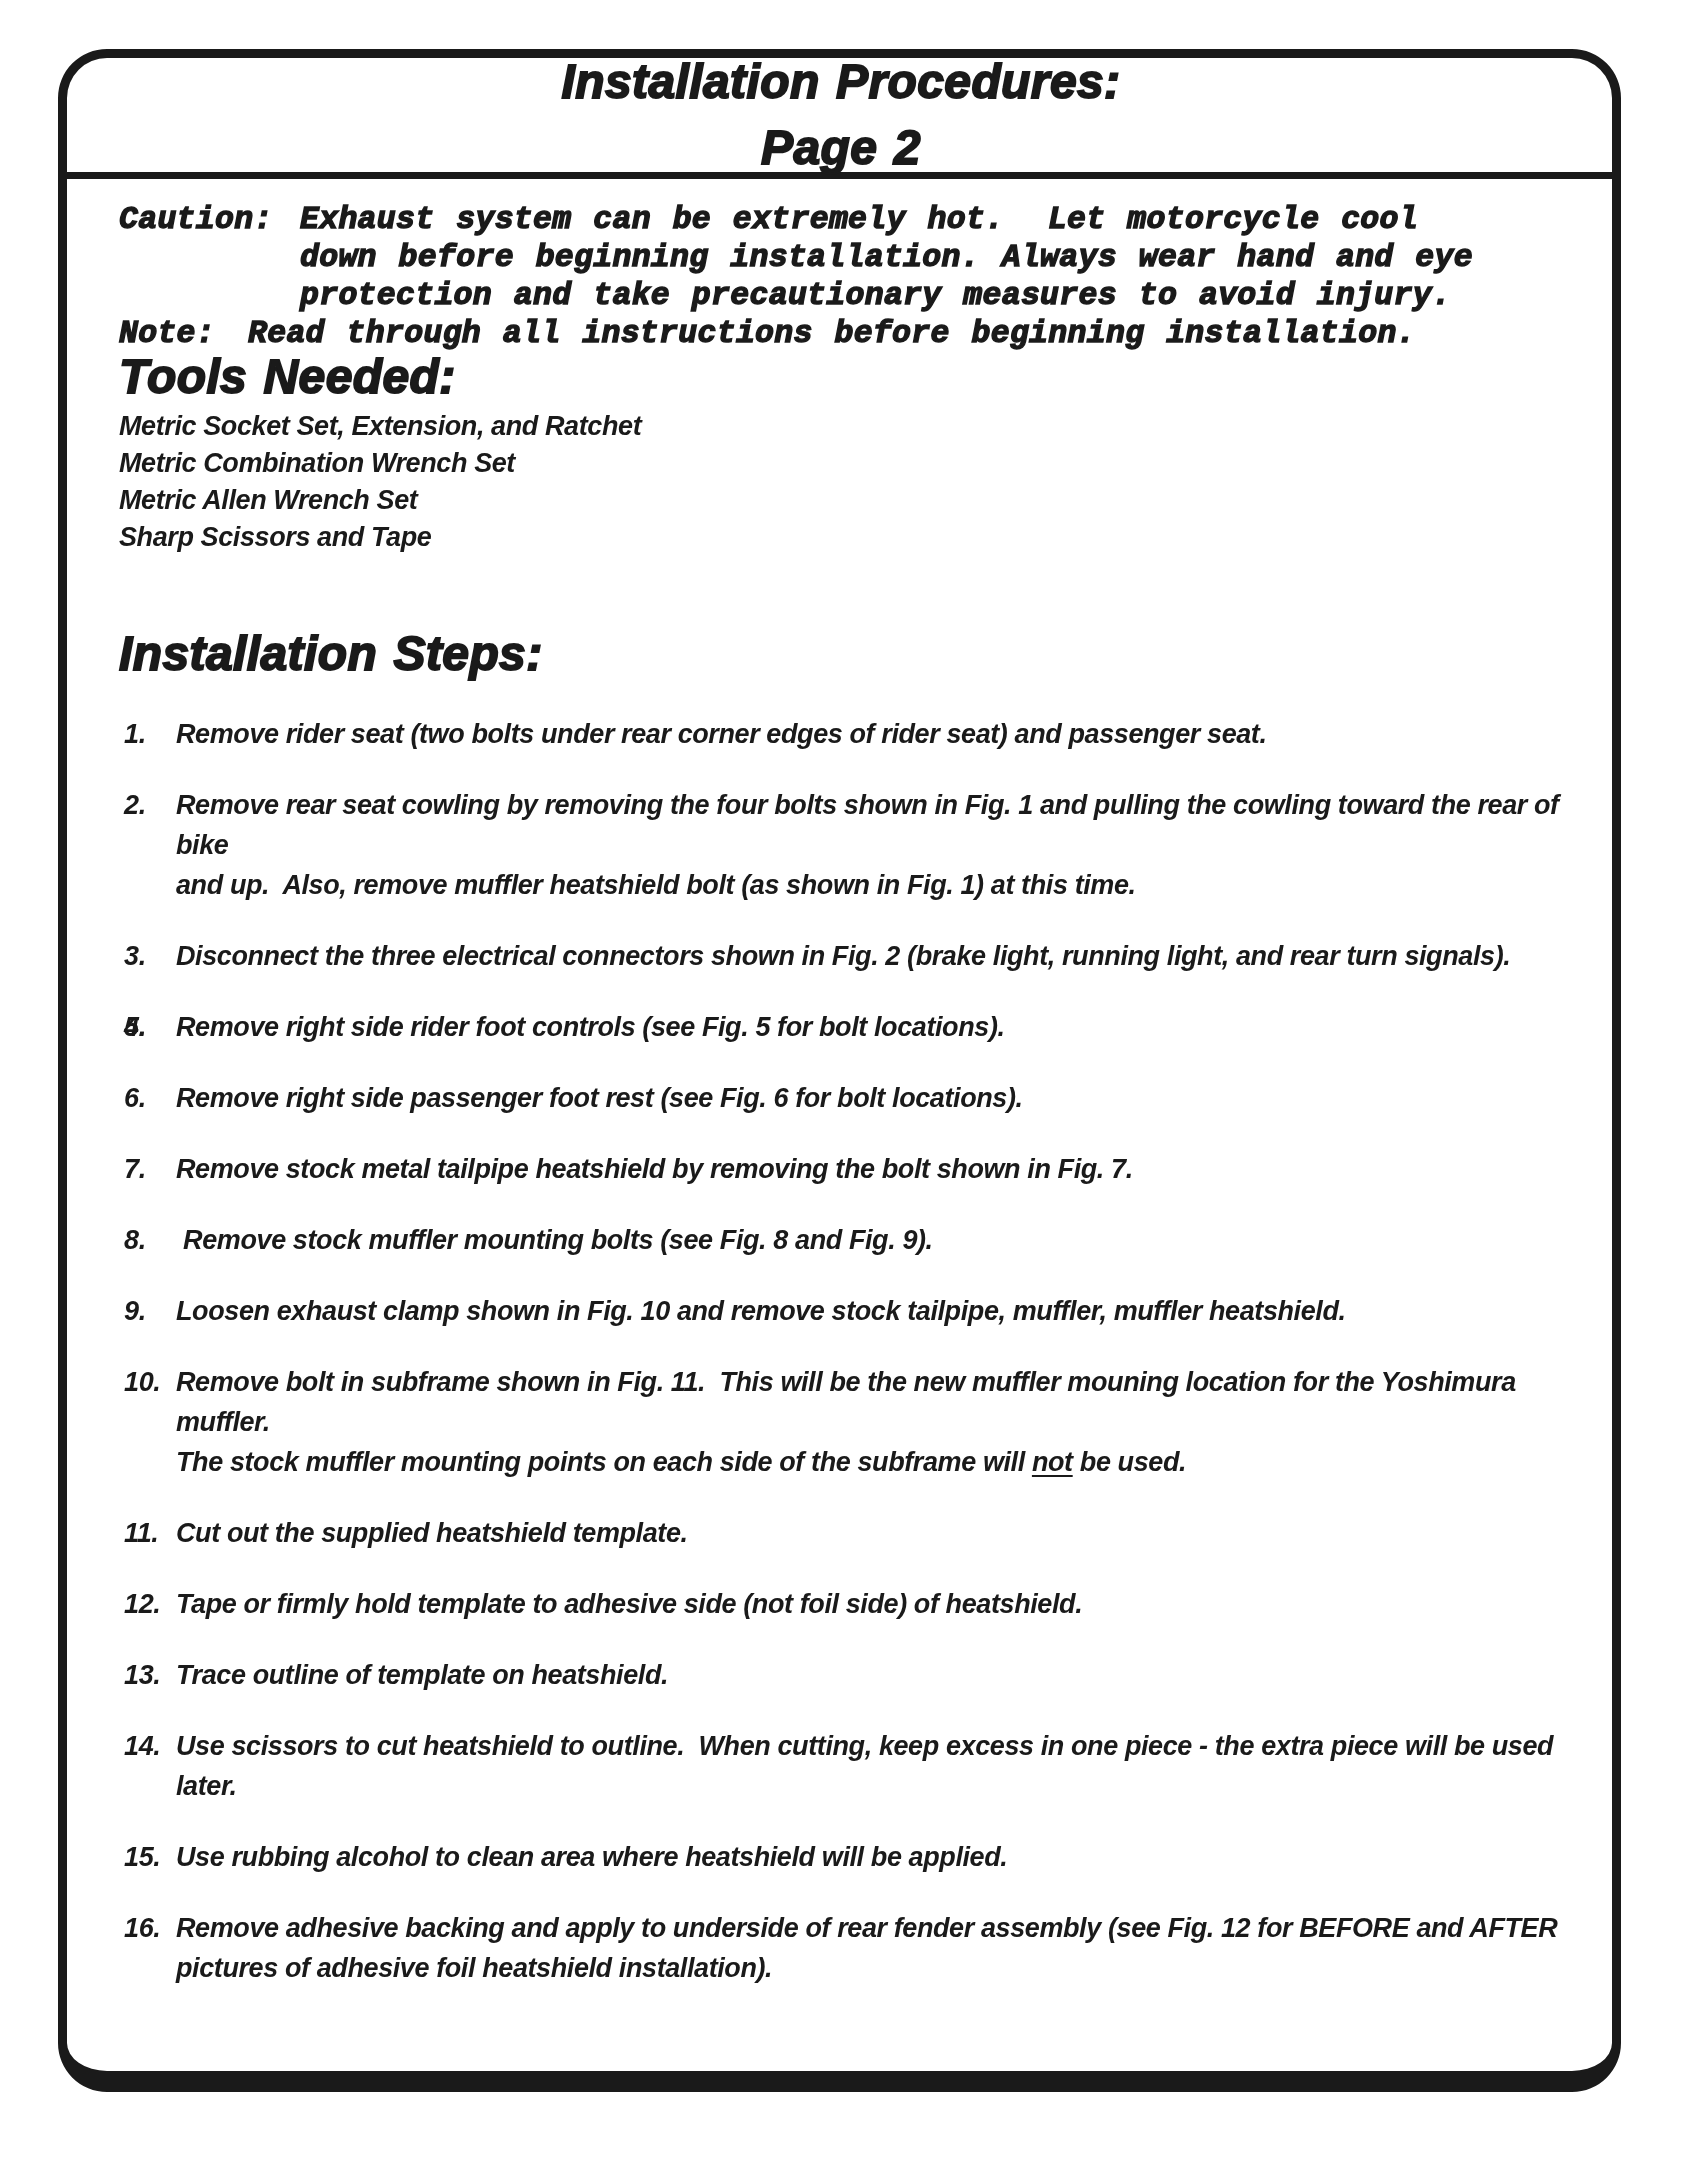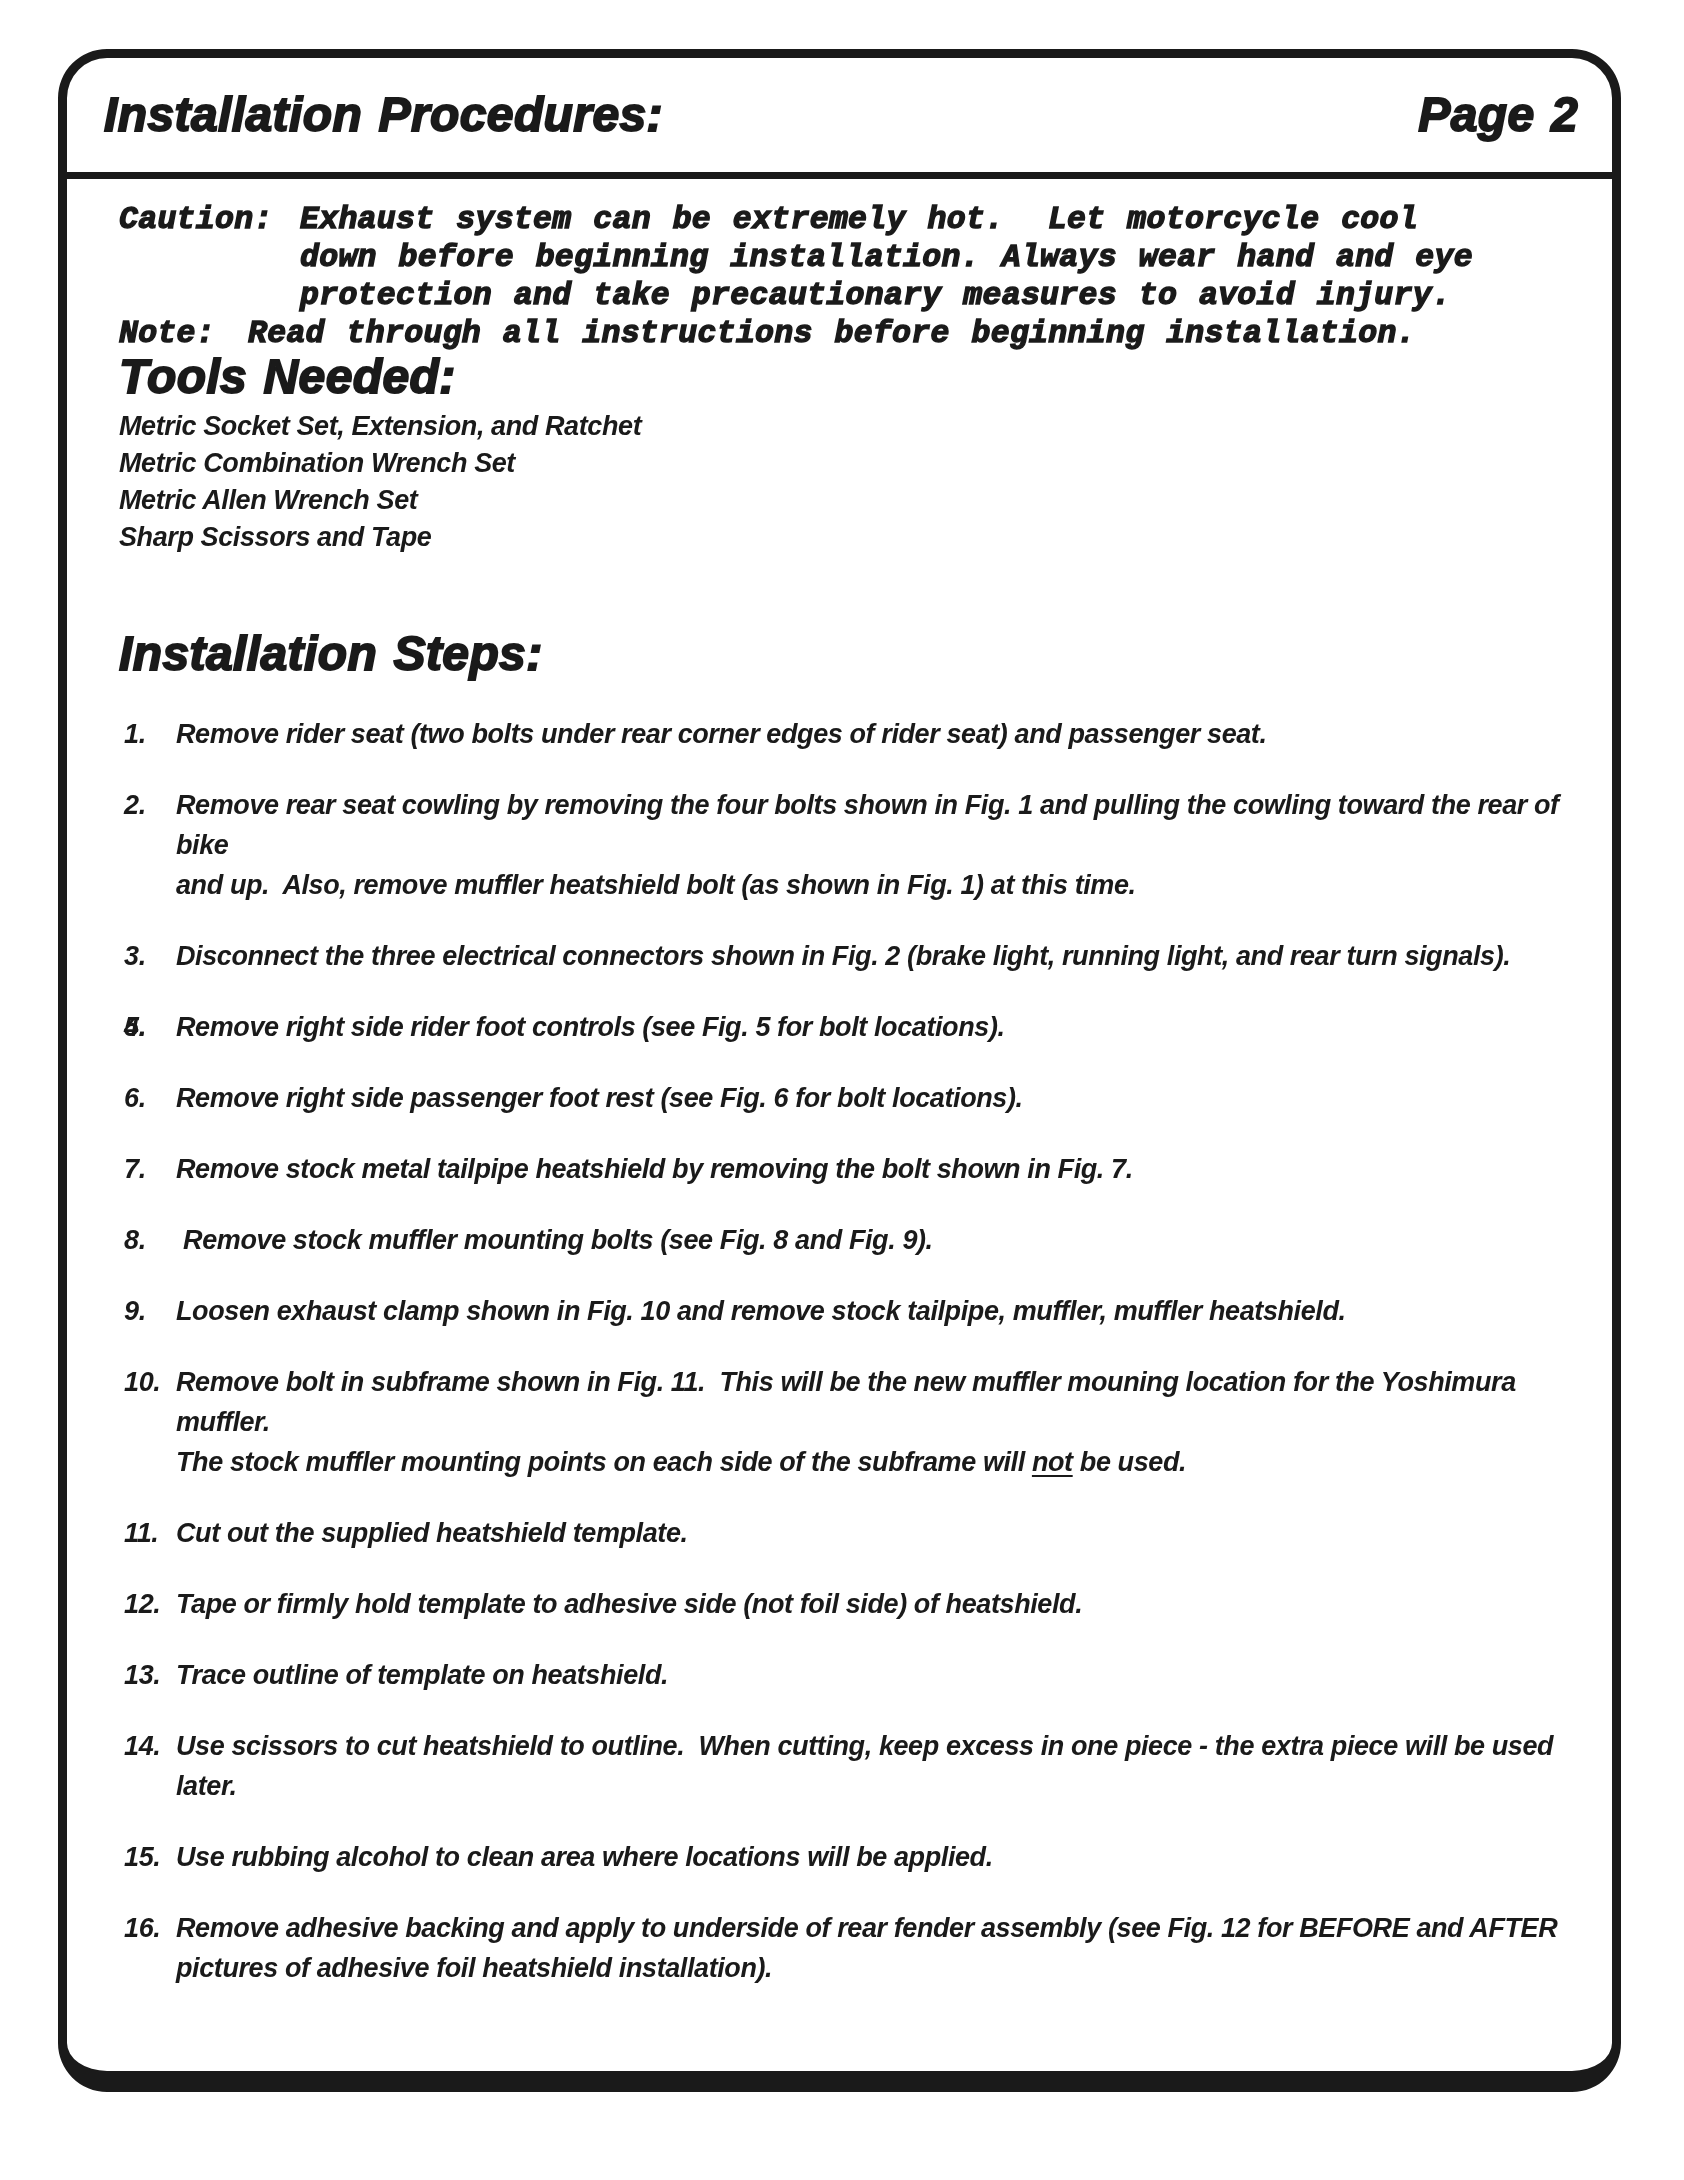--- a/index.html
+++ b/index.html
@@ -6,20 +6,21 @@
   body{width:1685px;height:2181px;position:relative;font-family:"Liberation Sans",sans-serif;color:#1a1a1a;}
   .sheet{
     position:absolute;left:58px;top:49px;width:1563px;height:2043px;
     border:9.4px solid #1a1a1a;border-bottom-width:21px;border-radius:49px;
     box-sizing:border-box;background:#fff;overflow:hidden;
   }
   .sheet-header{
     height:114px;border-bottom:7.7px solid #1a1a1a;
     display:flex;align-items:center;justify-content:space-between;
     padding:0 34px 0 37px;
+    flex-direction:column;
   }
   .heavy{
     font-weight:bold;font-style:italic;
     -webkit-text-stroke:1.9px #1a1a1a;
     letter-spacing:0.4px;word-spacing:2.6px;
   }
   .h1{font-size:48px;line-height:48px;}
   .sheet-body{padding:22px 25.6px 0 52px;}
   
   .hv-block{font-size:31.5px;line-height:38px;font-weight:bold;font-style:italic;
@@ -83,19 +84,19 @@
         <li class="step"><span class="step-num">5.</span><span class="step-text"><span>Remove right side rider foot controls (see Fig. 5 for bolt locations).</span></span></li>
         <li class="step"><span class="step-num">6.</span><span class="step-text"><span>Remove right side passenger foot rest (see Fig. 6 for bolt locations).</span></span></li>
         <li class="step"><span class="step-num">7.</span><span class="step-text"><span>Remove stock metal tailpipe heatshield by removing the bolt shown in Fig. 7.</span></span></li>
         <li class="step"><span class="step-num">8.</span><span class="step-text"><span> Remove stock muffler mounting bolts (see Fig. 8 and Fig. 9).</span></span></li>
         <li class="step"><span class="step-num">9.</span><span class="step-text"><span>Loosen exhaust clamp shown in Fig. 10 and remove stock tailpipe, muffler, muffler heatshield.</span></span></li>
         <li class="step"><span class="step-num">10.</span><span class="step-text"><span>Remove bolt in subframe shown in Fig. 11.  This will be the new muffler mouning location for the Yoshimura muffler.</span><br><span>The stock muffler mounting points on each side of the subframe will </span><span class="u">not</span><span> be used.</span></span></li>
         <li class="step"><span class="step-num">11.</span><span class="step-text"><span>Cut out the supplied heatshield template.</span></span></li>
         <li class="step"><span class="step-num">12.</span><span class="step-text"><span>Tape or firmly hold template to adhesive side (not foil side) of heatshield.</span></span></li>
         <li class="step"><span class="step-num">13.</span><span class="step-text"><span>Trace outline of template on heatshield.</span></span></li>
         <li class="step"><span class="step-num">14.</span><span class="step-text"><span>Use scissors to cut heatshield to outline.  When cutting, keep excess in one piece - the extra piece will be used later.</span></span></li>
-        <li class="step"><span class="step-num">15.</span><span class="step-text"><span>Use rubbing alcohol to clean area where locations will be applied.</span></span></li>
+        <li class="step"><span class="step-num">15.</span><span class="step-text"><span>Use rubbing alcohol to clean area where heatshield will be applied.</span></span></li>
         <li class="step"><span class="step-num">16.</span><span class="step-text"><span>Remove adhesive backing and apply to underside of rear fender assembly (see Fig. 12 for BEFORE and AFTER</span><br><span>pictures of adhesive foil heatshield installation).</span></span></li>
       </ol>
 
   </div>
 </div>
 
 
 </body></html>

